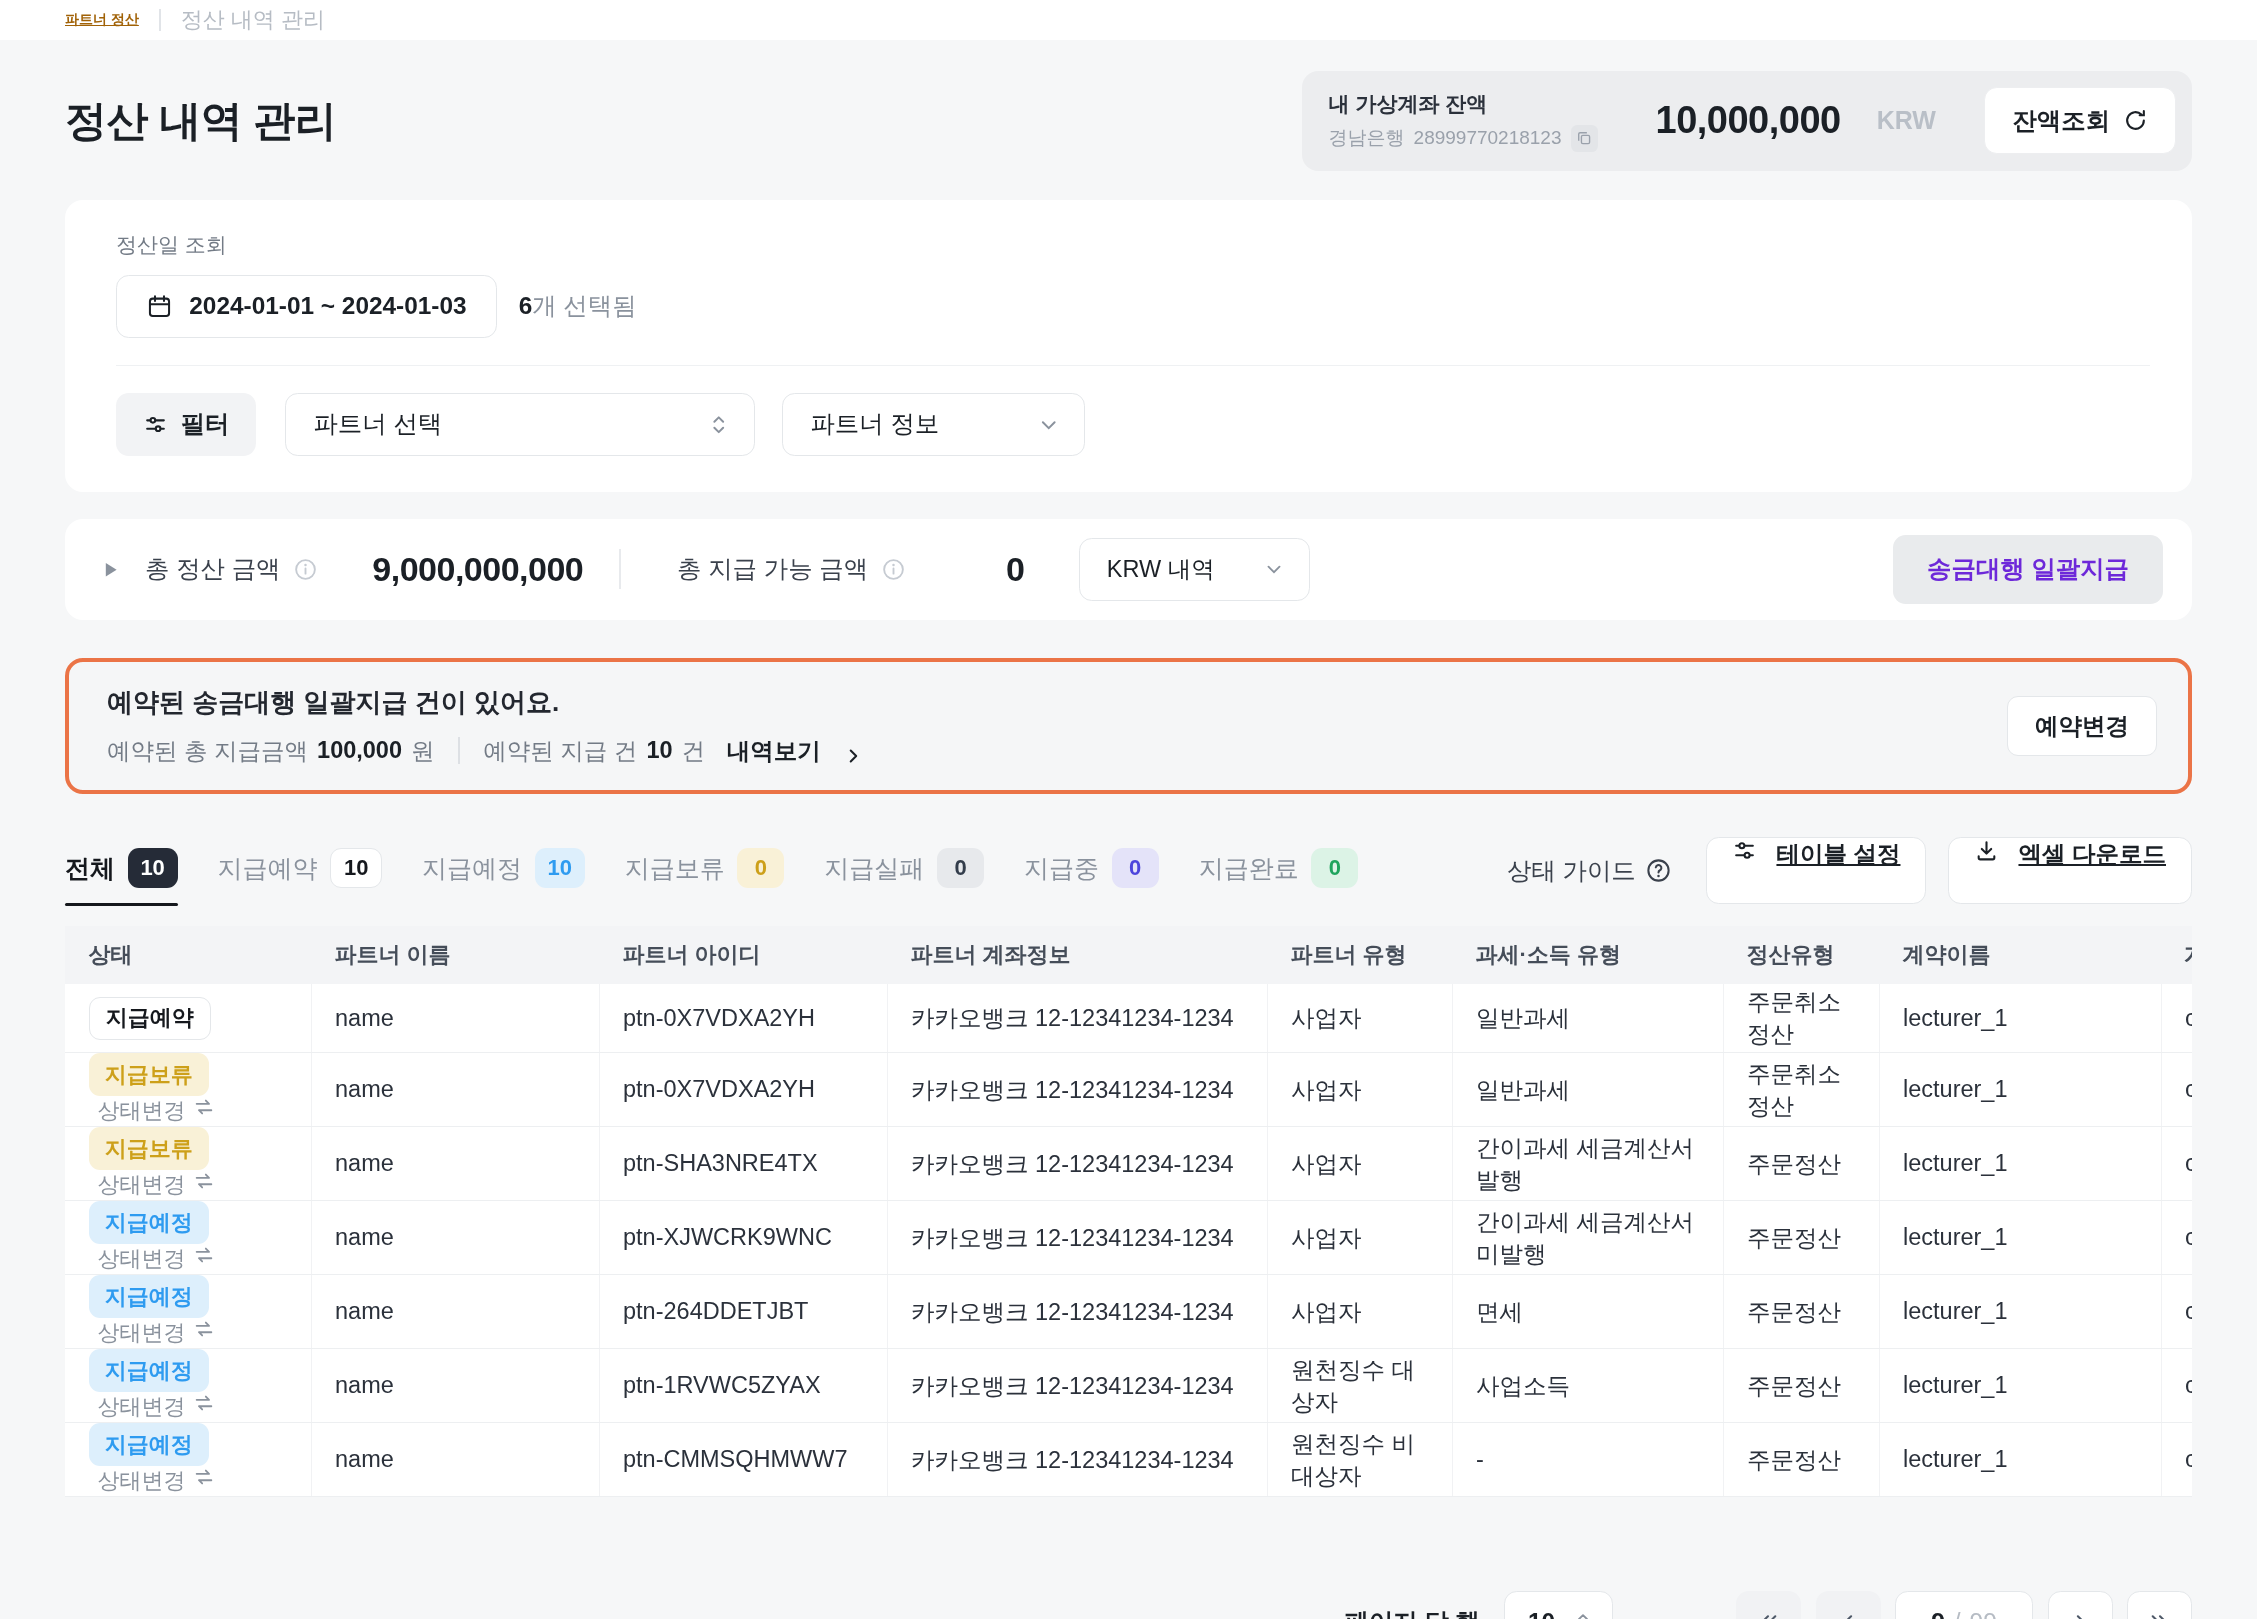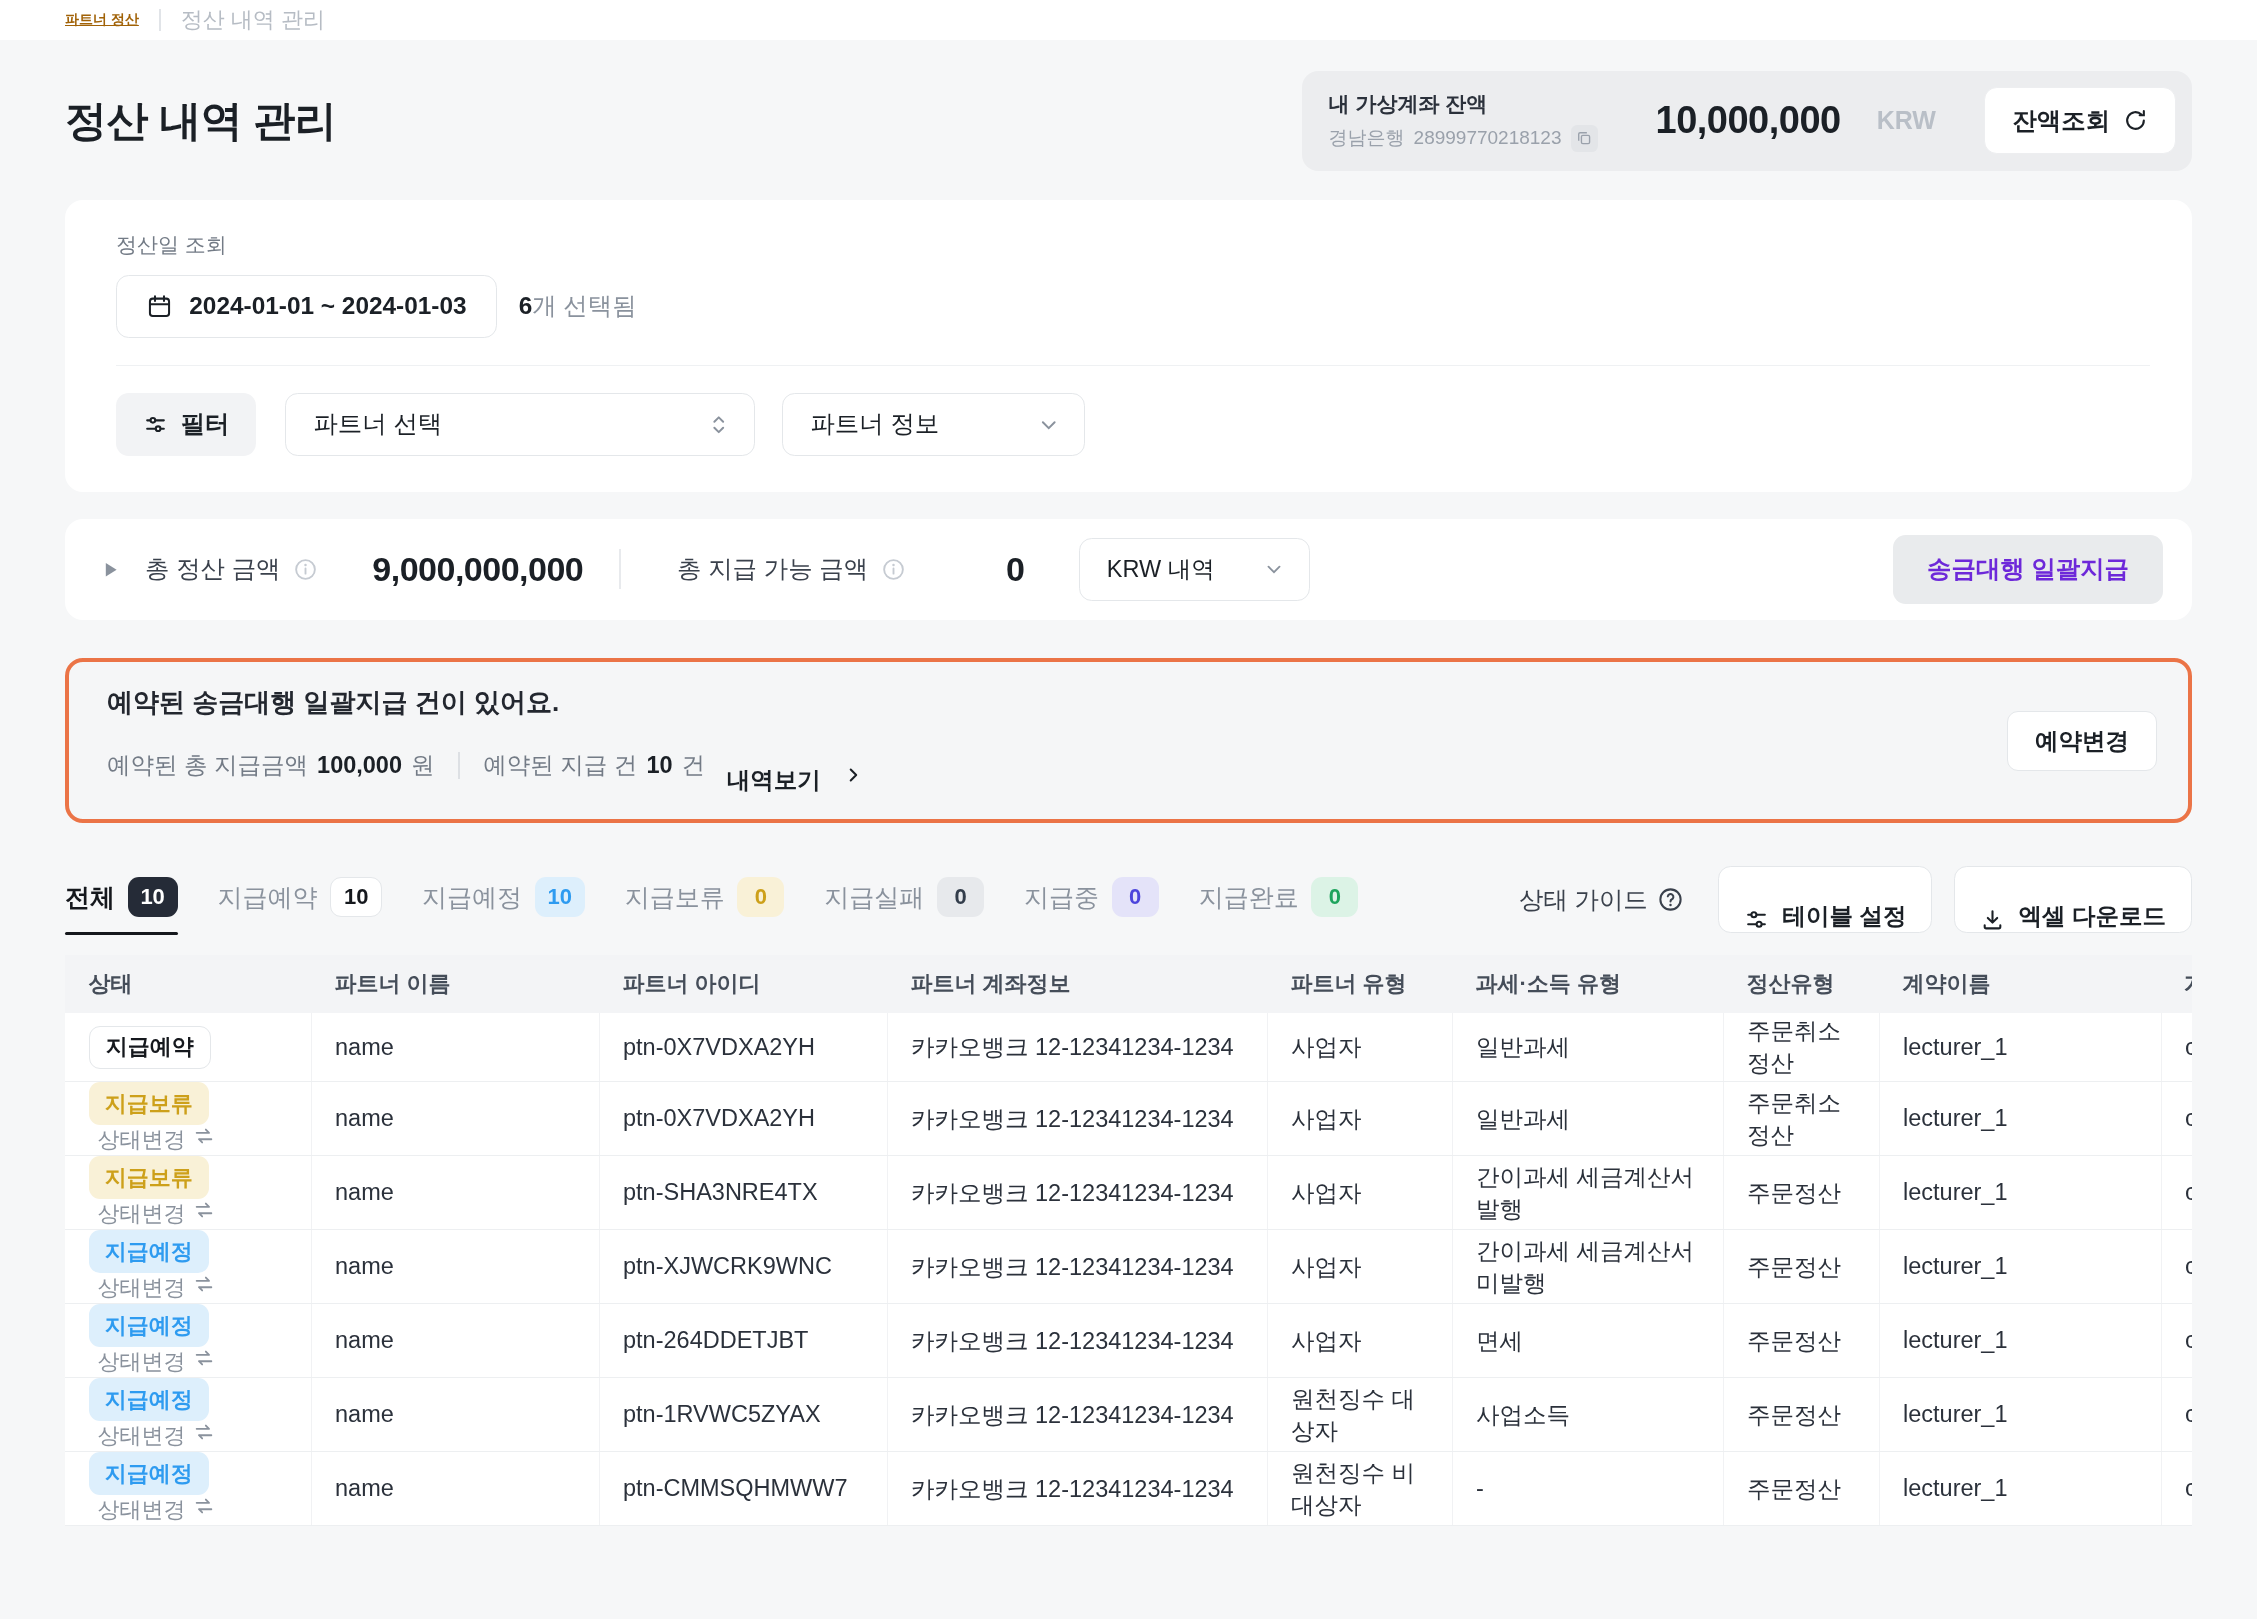--- a/index.html
+++ b/index.html
@@ -60,21 +60,21 @@
   .btn-bulk { margin-left:auto; background:#E9EBED; color:#6d28d9; border:none; border-radius:12.7px;
               height:69px; padding:0 34px; font-size:24.4px; font-weight:600; cursor:not-allowed; }
 
   
   .alert { margin-top:38px; border:4.5px solid #EB7447; border-radius:18px; background:#F5F6F7;
            display:flex; align-items:center; padding:23.5px 31px 23.5px 38px; }
   .alert-title { font-size:26px; font-weight:700; color:#23272F; margin-bottom:14.5px; }
   .alert-sub { display:flex; align-items:center; font-size:23.5px; color:#737B86; gap:9px;}
   .alert-sub b { color:#1B2026; font-weight:800; }
   .a-vdiv { width:1.8px; height:27px; background:#DDE0E4; margin:0 14.5px; }
-  .a-link { display:flex; align-items:flex-start; gap:21px; font-weight:800; color:#1B2026; cursor:pointer; margin-left:12.7px;margin-top:29px;}
+  .a-link { display:flex; align-items:flex-end; gap:21px; font-weight:800; color:#1B2026; cursor:pointer; margin-left:12.7px;}
   .btn-reserve { margin-left:auto; background:#FFFFFF; border:0.9px solid #E4E7EA; border-radius:11px;
                  padding:0 27px; height:60px; font-size:23.5px; font-weight:600; color:#1B2026; cursor:pointer;}
 
   
   .tabs-row { margin-top:43px; display:flex; align-items:center; }
   .tab { display:flex; align-items:center; gap:12.7px; margin-right:40px; padding-bottom:18px; cursor:pointer; position:relative;}
   .tab .lbl { font-size:25px; color:#8A929D; }
   .tab.active .lbl { color:#15181D; font-weight:800; }
   .tab.active::after { content:""; position:absolute; left:0; right:0; bottom:0; height:3.6px; background:#15181D; border-radius:1.8px;}
   .pill { min-width:47px; height:40px; border-radius:11px; display:flex; align-items:center; justify-content:center;
@@ -82,21 +82,21 @@
   .p-dark   { background:#252B37; color:#FFFFFF; }
   .p-outline{ background:#FFFFFF; color:#15181D; border:0.9px solid #E4E7EA; }
   .p-blue   { background:#DDEFFC; color:#2E9BF0; }
   .p-yellow { background:#F9F1D7; color:#CDA01A; }
   .p-gray   { background:#E7E9EC; color:#333D4B; }
   .p-purple { background:#E4E3F9; color:#4D45DC; }
   .p-green  { background:#DCF3E6; color:#1FA45D; }
   .tabs-right { margin-left:auto; display:flex; align-items:center; gap:22px; padding-bottom:12.7px;}
   .guide { display:flex; align-items:center; gap:9px; font-size:24.4px; color:#3A414C; cursor:pointer; margin-right:12.7px;}
   .btn-tool { background:#fff; border:0.9px solid #E4E7EA; border-radius:12.7px; height:67px; padding:0 25px;
-              display:flex; align-items:flex-end; gap:13px; font-size:23.5px; font-weight:600; color:#1B2026; cursor:pointer;}
+              display:flex; align-items:flex-start; gap:19px; font-size:23.5px; font-weight:600; color:#1B2026; cursor:pointer;text-decoration:underline;}
 
   
   .table-wrap { margin-top:9px; width:2127px; overflow:hidden; }
   table { border-collapse:collapse; table-layout:fixed; width:2316px; background:#fff; }
   col.c0{width:246px} col.c1{width:288px} col.c2{width:288px} col.c3{width:380px} col.c4{width:185px}
   col.c5{width:271px} col.c6{width:156px} col.c7{width:282px} col.c8{width:220px}
   thead th { background:#F3F4F6; height:58px; font-size:22px; font-weight:700; color:#454D59; text-align:left; padding:0 23.5px; }
   tbody td { height:69px; border-bottom:0.9px solid #EDEFF1; border-left:0.9px solid #F1F2F4; font-size:23.5px; color:#2B313B;
              padding:0 23.5px; background:#fff; }
   tbody td:first-child { border-left:none; }

